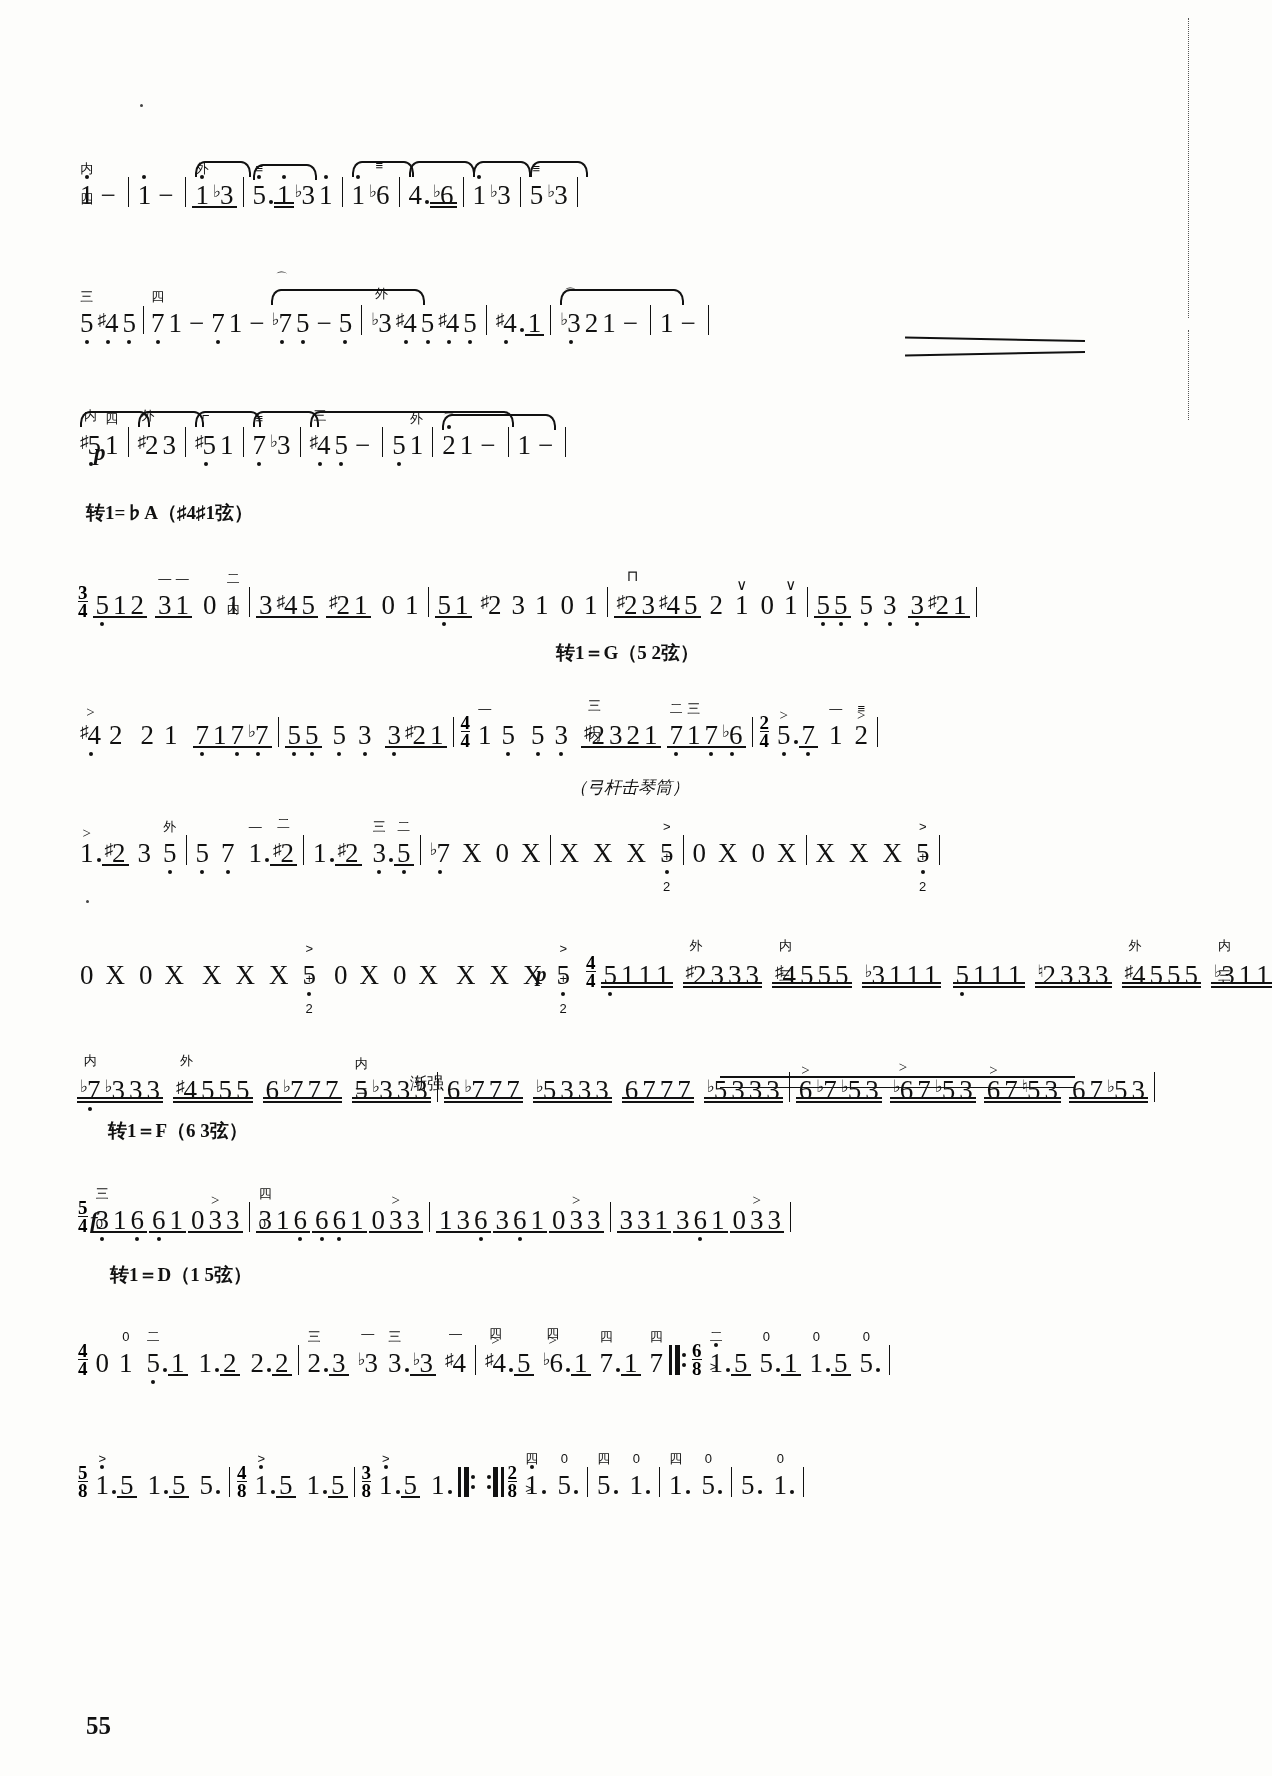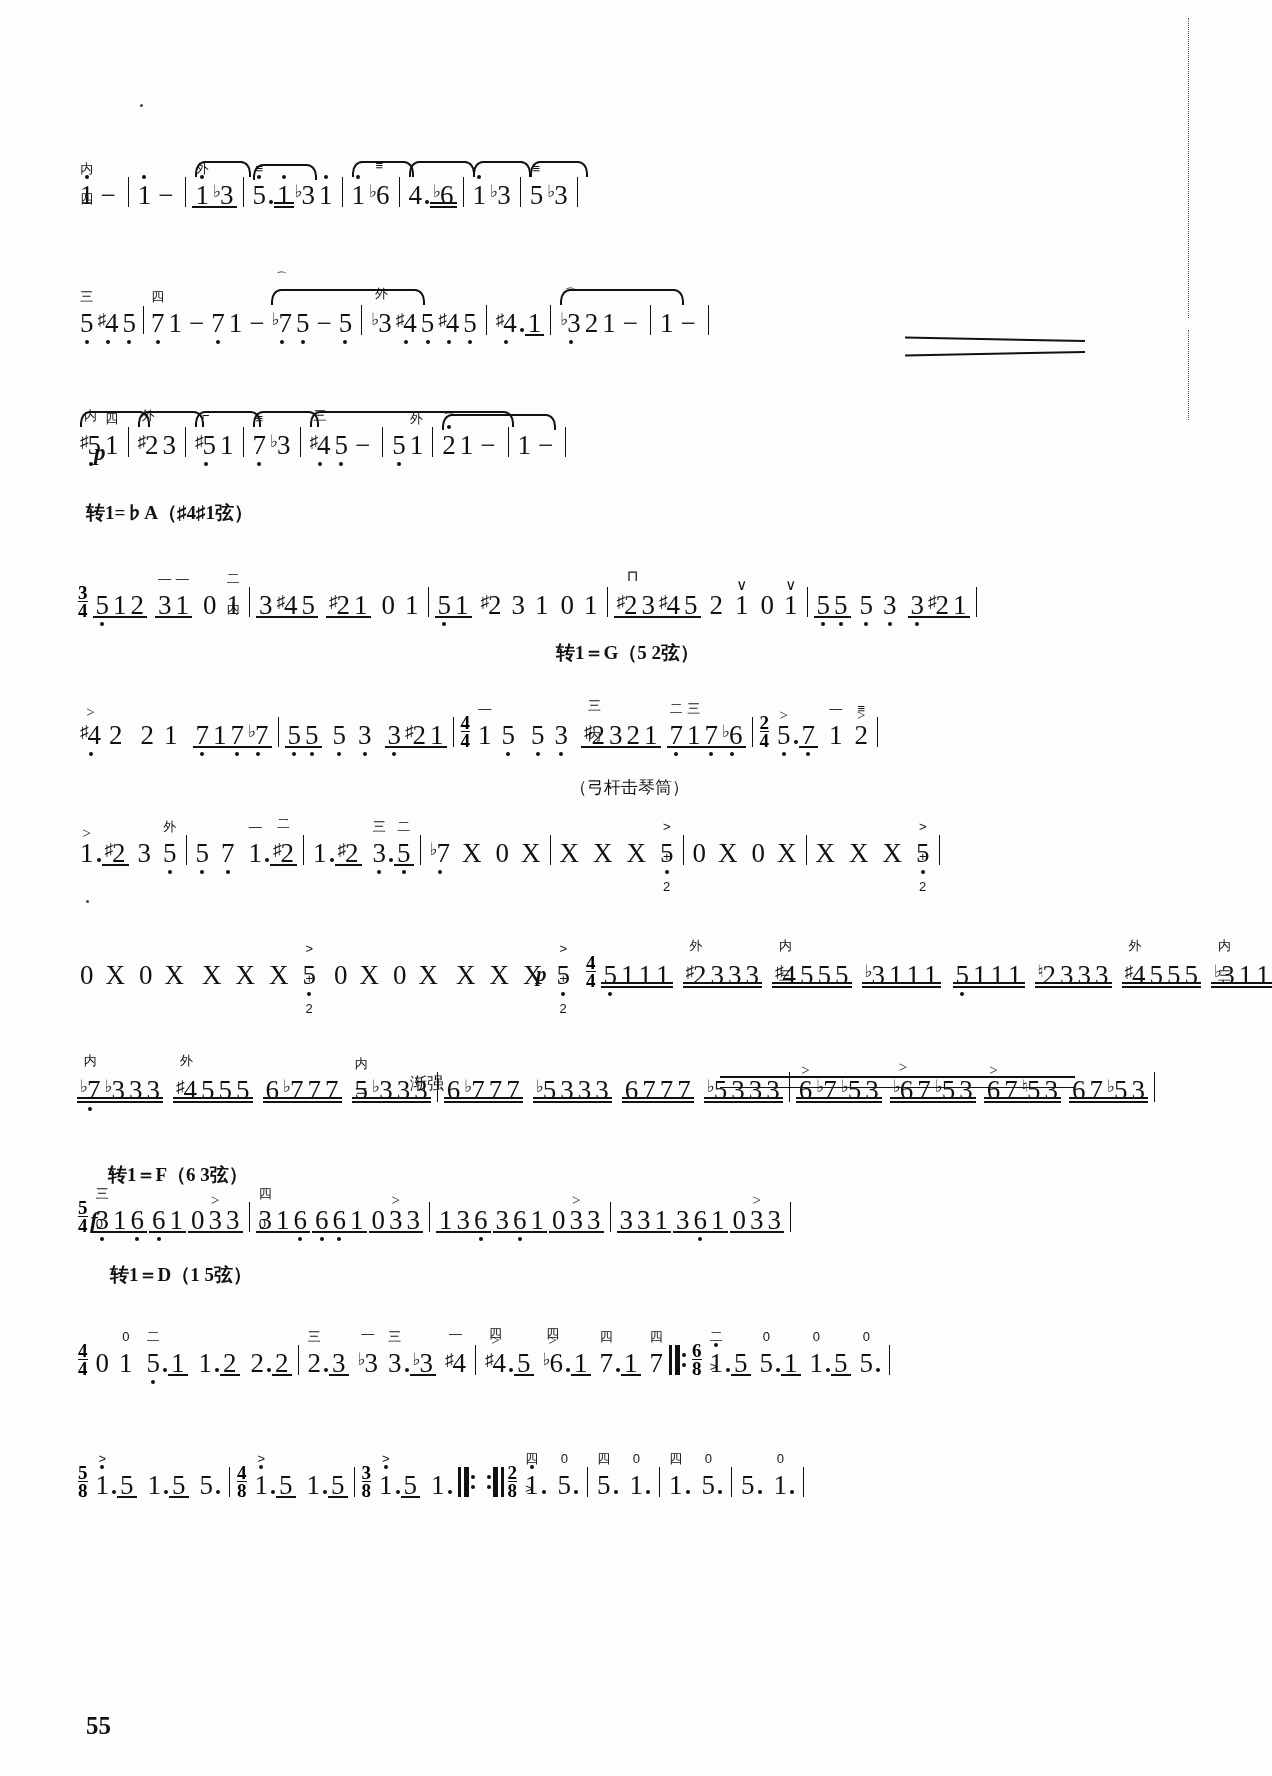--- a/index.html
+++ b/index.html
@@ -530,21 +530,21 @@
         <span class="den">4</span>
       </span>
       <span class="n">5<span class="dot-dn"></span><span class="bowmark">&gt;</span></span>
         <span class="durdot"></span>
       <span class="n">7<span class="dot-dn"></span><span class="beam1"></span></span>
       <span class="n" style="margin-left:10px;"><span class="above">—</span>1</span>
       <span class="n" style="margin-left:8px;"><span class="above">≡</span>2<span class="bowmark">&gt;</span></span>
       <span class="barline"></span>
     </div>
 
-    <div class="annot" style="left:570px;top:776px;">（弓杆击琴筒）</div>
+    <div class="annot" style="left:570px;top:776px;font-style:italic;">（弓杆击琴筒）</div>
 
     <div class="staff-line" style="top:808px;height:60px;">
       <span class="n">1<span class="bowmark">&gt;</span></span>
         <span class="durdot"></span>
       <span class="n"><span class="acc">♯</span>2<span class="beam1"></span></span>
       <span class="n" style="margin-left:8px;">3</span>
       <span class="n" style="margin-left:8px;"><span class="above">外</span>5<span class="dot-dn"></span></span>
       <span class="barline"></span>
       <span class="n">5<span class="dot-dn"></span></span>
       <span class="n" style="margin-left:8px;">7<span class="dot-dn"></span></span>
@@ -732,21 +732,21 @@
         <span class="n">6<span class="beam1"></span><span class="beam2"></span></span>
         <span class="n">7<span class="beam1"></span><span class="beam2"></span></span>
         <span class="n"><span class="acc">♭</span>5<span class="beam1"></span><span class="beam2"></span></span>
         <span class="n">3<span class="beam1"></span><span class="beam2"></span></span>
       </span>
       <span class="barline"></span>
     </div>
     <div class="annot" style="left:410px;top:1072px;font-weight:normal;">渐强</div>
     <div class="hairpin" style="left:720px;top:1076px;width:355px;transform:scaleX(-1);"></div>
 
-    <div class="keychange" style="left:108px;top:1162px;">转1＝F（6 3弦）</div>
+    <div class="keychange" style="left:108px;top:1118px;">转1＝F（6 3弦）</div>
 
     <div class="staff-line" style="top:1175px;height:60px;">
       <span class="timesig">
         <span class="num">5</span>
         <span class="den">4</span>
       </span>
       <span class="n"><span class="above">三<br>0</span>3<span class="dot-dn"></span><span class="beam1"></span></span>
       <span class="n">1<span class="beam1"></span></span>
       <span class="n">6<span class="dot-dn"></span><span class="beam1"></span></span>
       <span class="n" style="margin-left:4px;">6<span class="dot-dn"></span><span class="beam1"></span></span>

